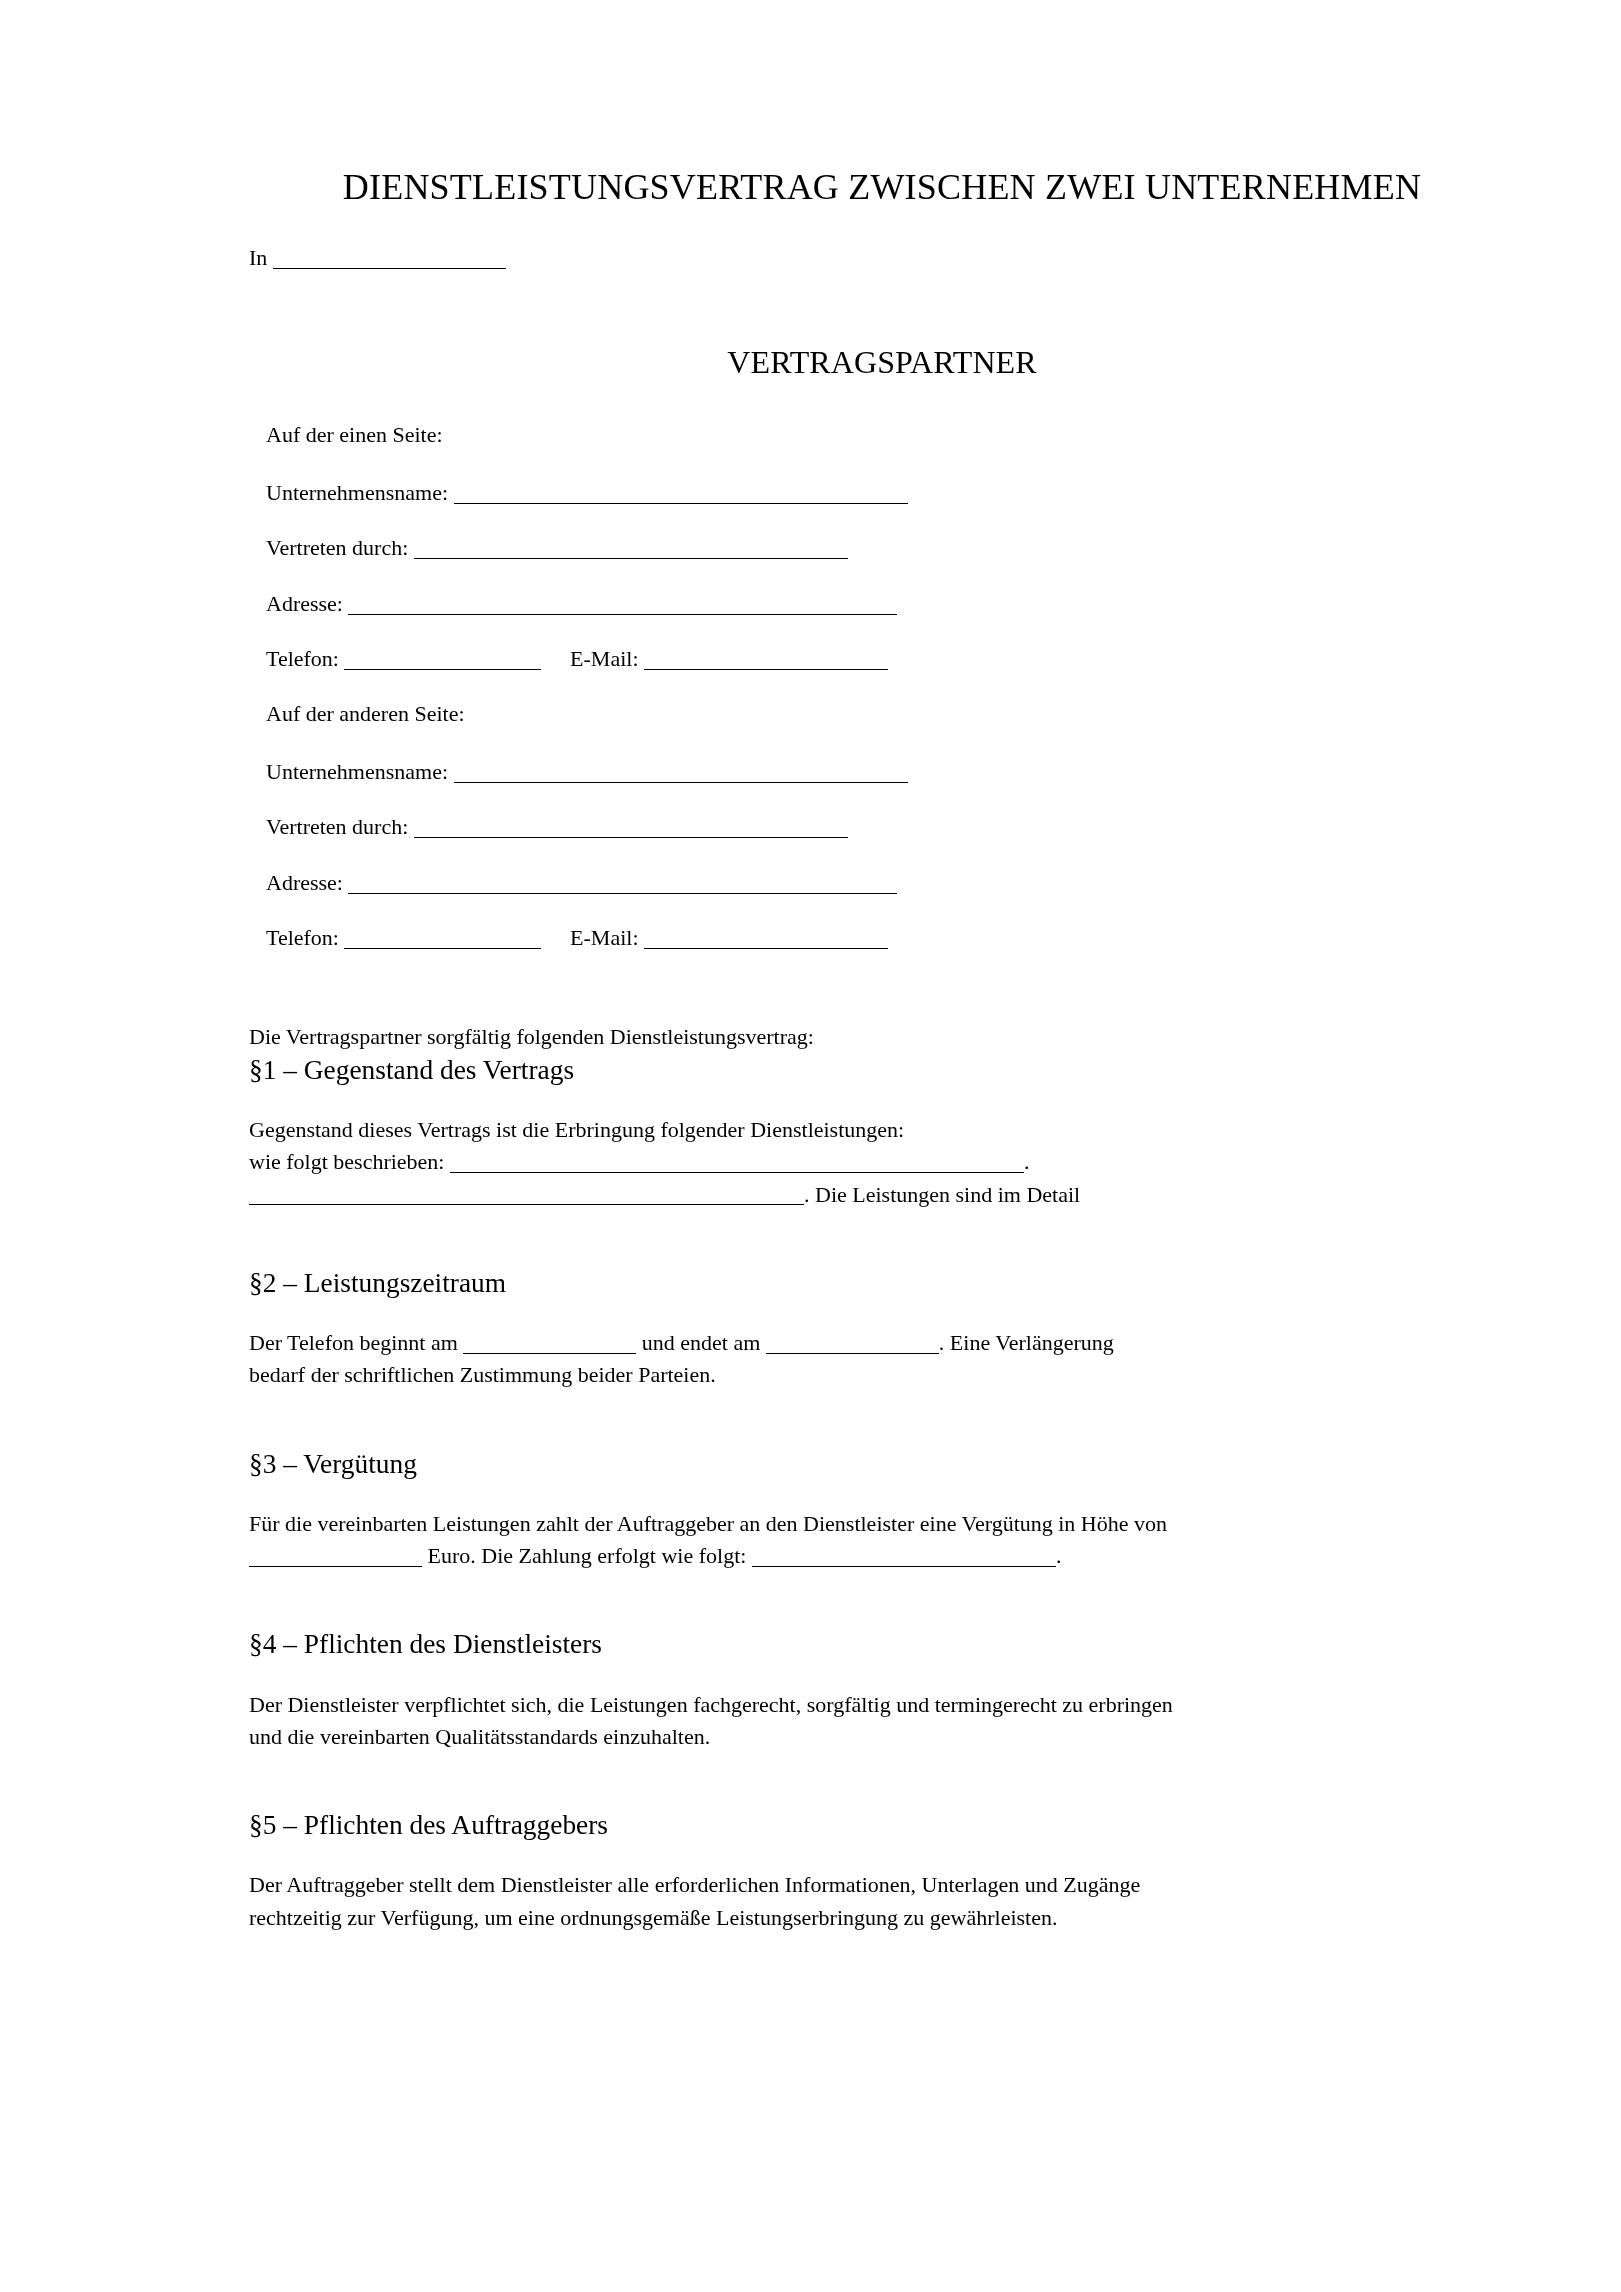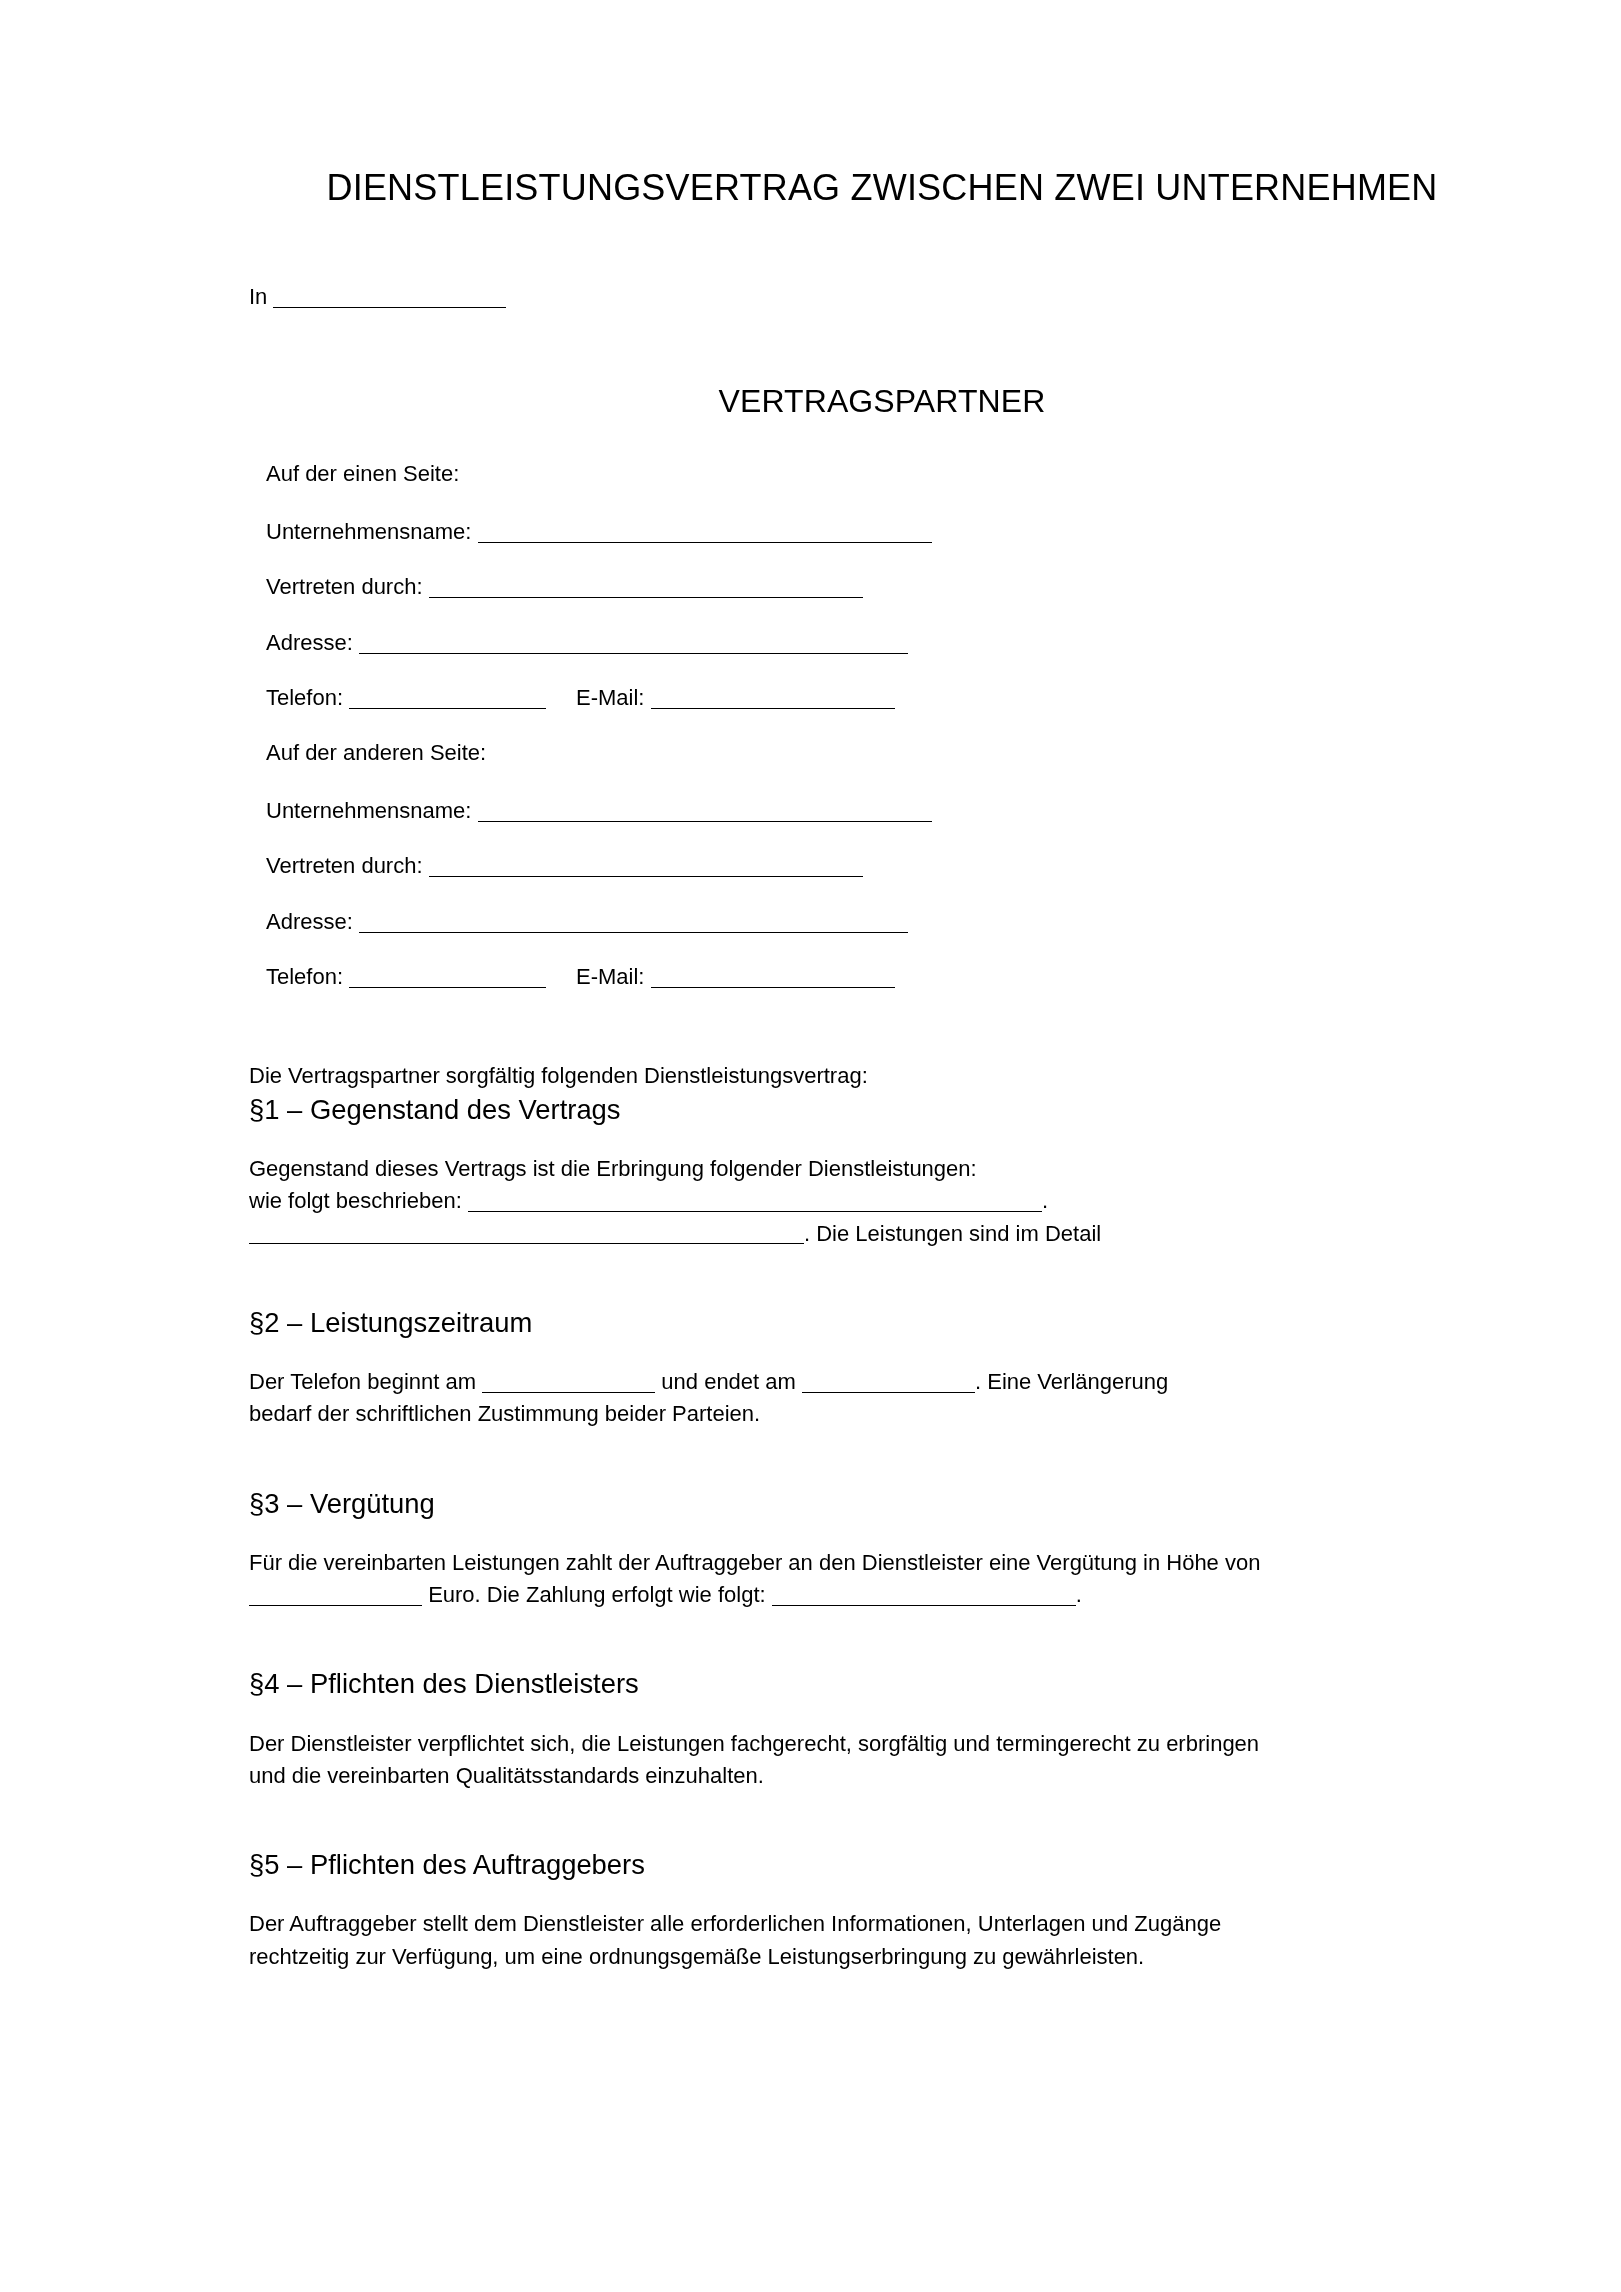--- a/index.html
+++ b/index.html
@@ -14,20 +14,21 @@
     -webkit-font-smoothing: antialiased;
   }
   .page {
     position: relative;
     width: 1463px;
     height: 2293px;
     background: #ffffff;
     margin: 0 auto;
     overflow: hidden;
     box-sizing: border-box;
+    font-family: Liberation Serif, serif;
   }
   .doc {
     position: absolute;
     left: 170px;
     top: 0;
     width: 1266px;
   }
 
   
   .doc-title {
@@ -38,21 +39,21 @@
     margin: 0;
     padding-top: 165px;
     line-height: 1.25;
     white-space: nowrap;
   }
 
   
   .in-line {
     font-size: 22px;
     line-height: 1.45;
-    margin-top: 71px;
+    margin-top: 32px;
     white-space: nowrap;
   }
 
   
   .h-block {
     font-size: 32px;
     font-weight: 400;
     letter-spacing: 0.1px;
     line-height: 1.3;
     margin: 0;

